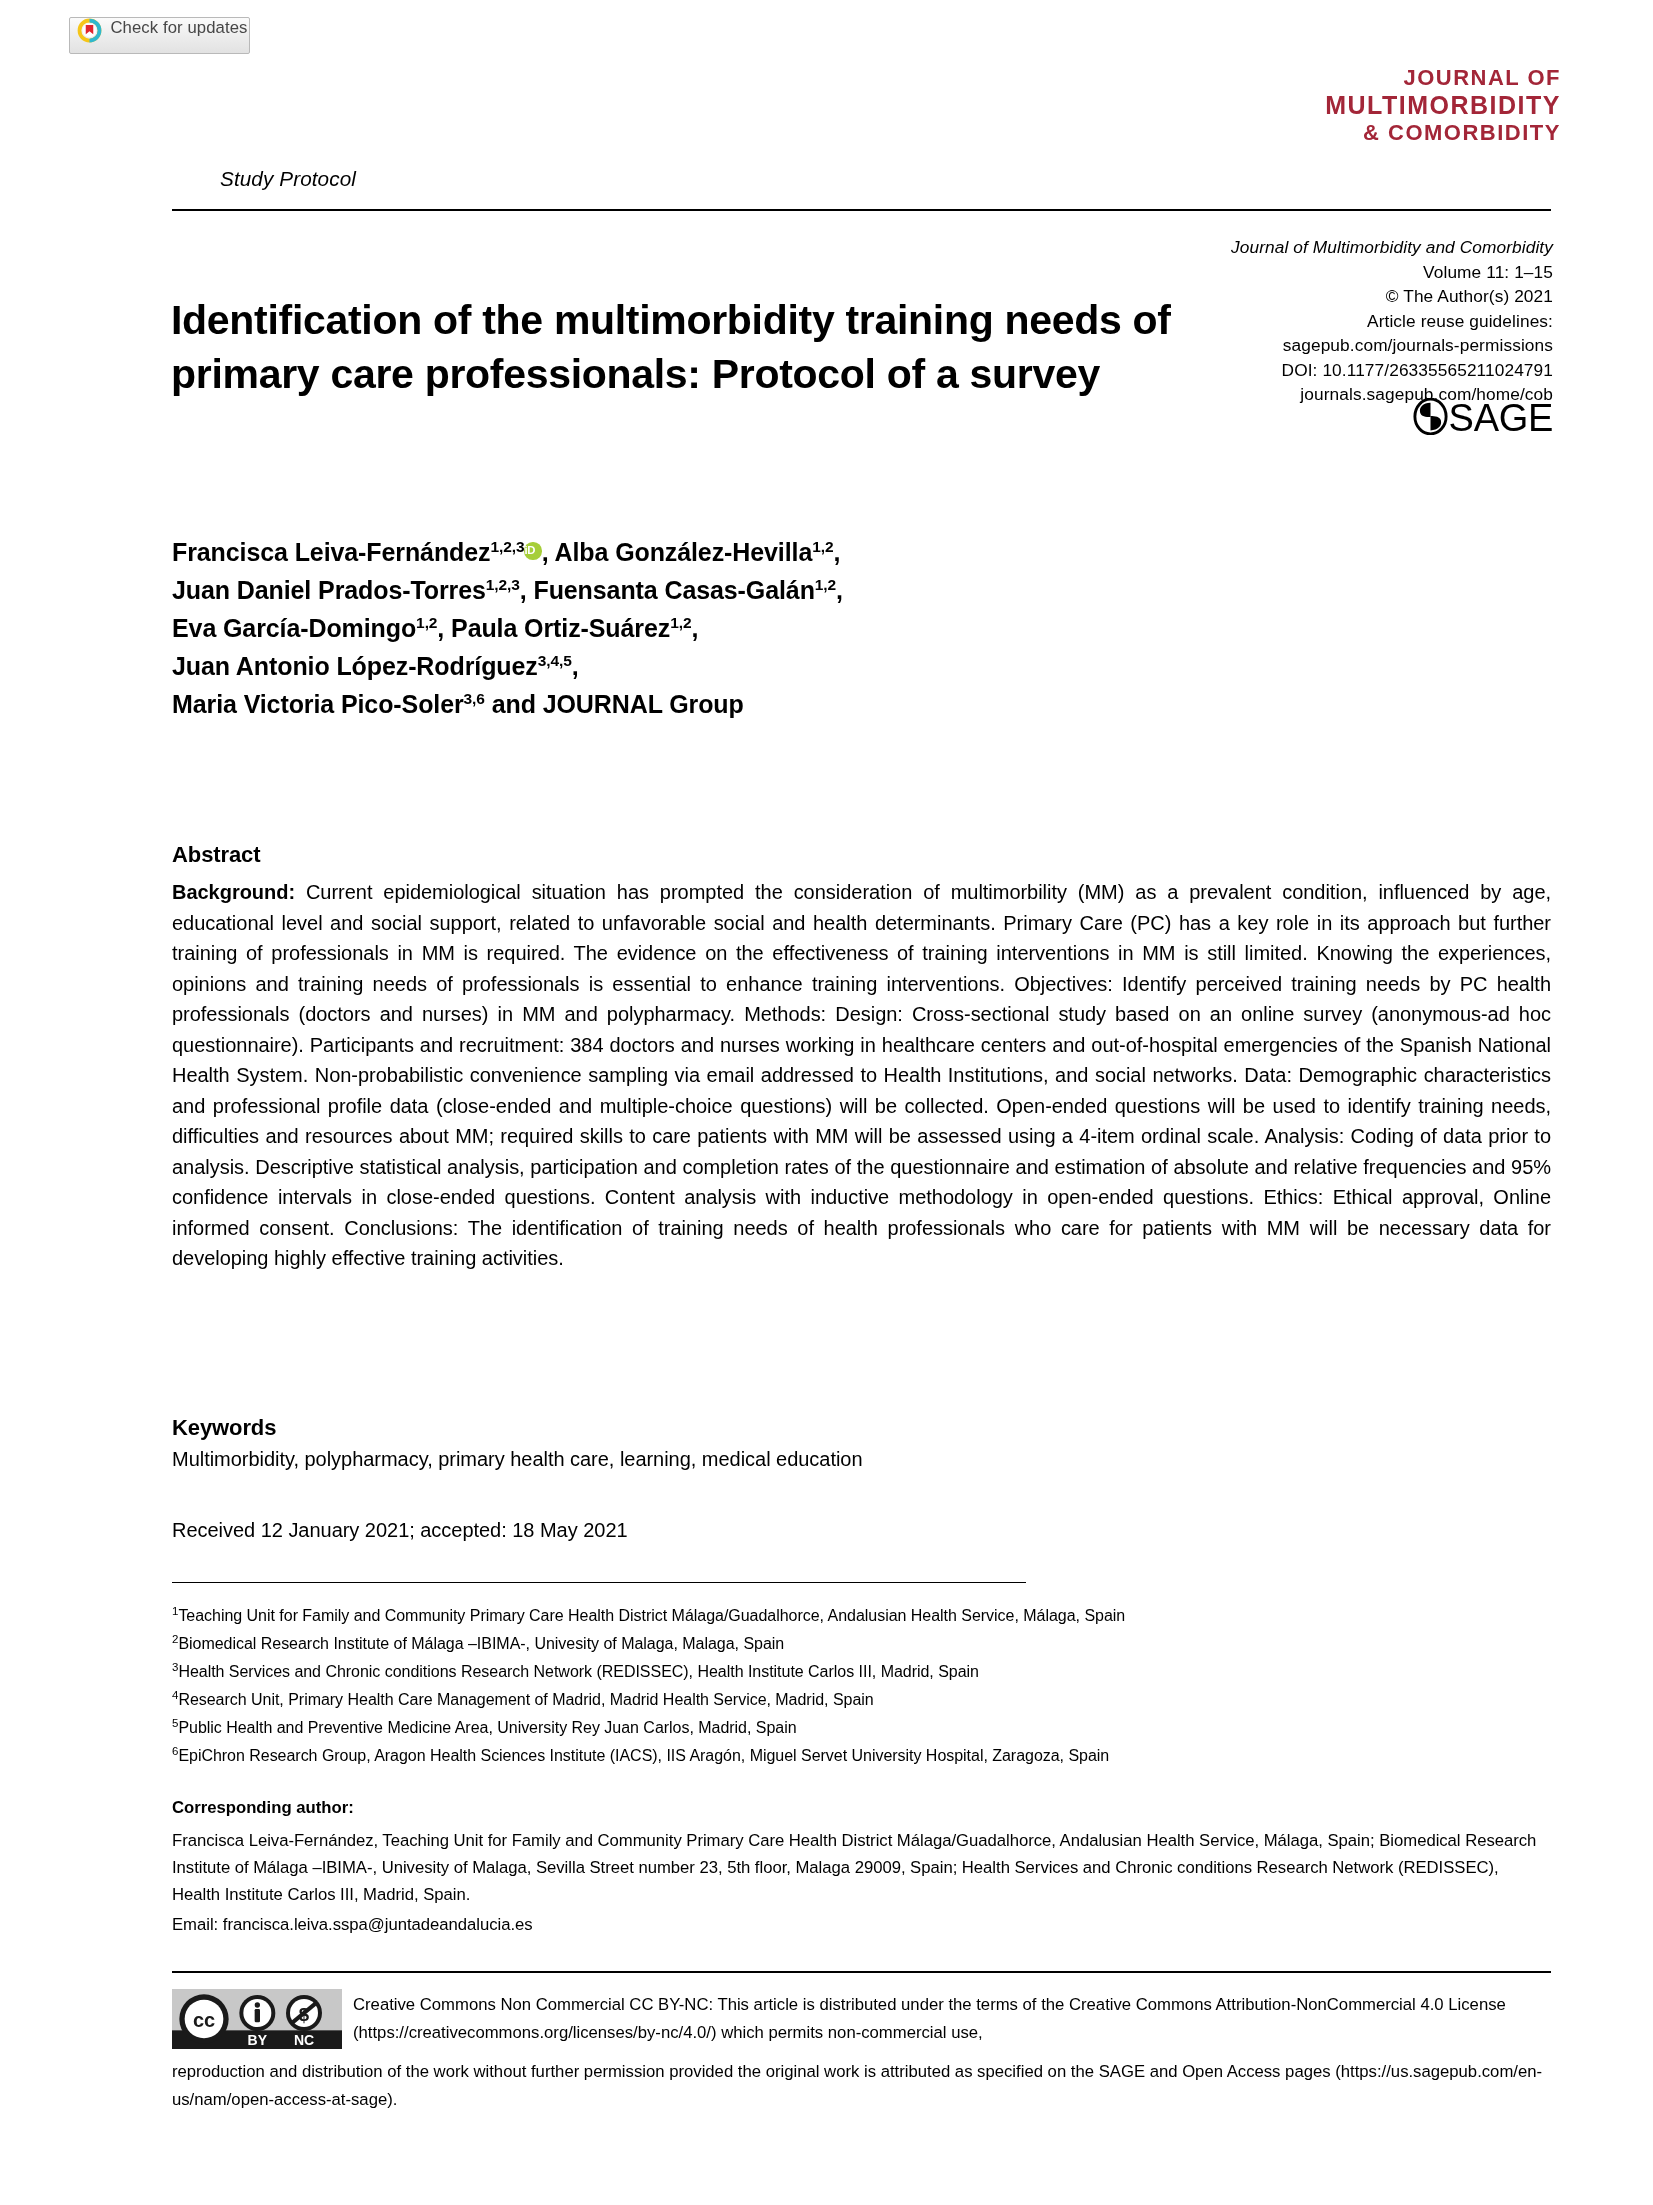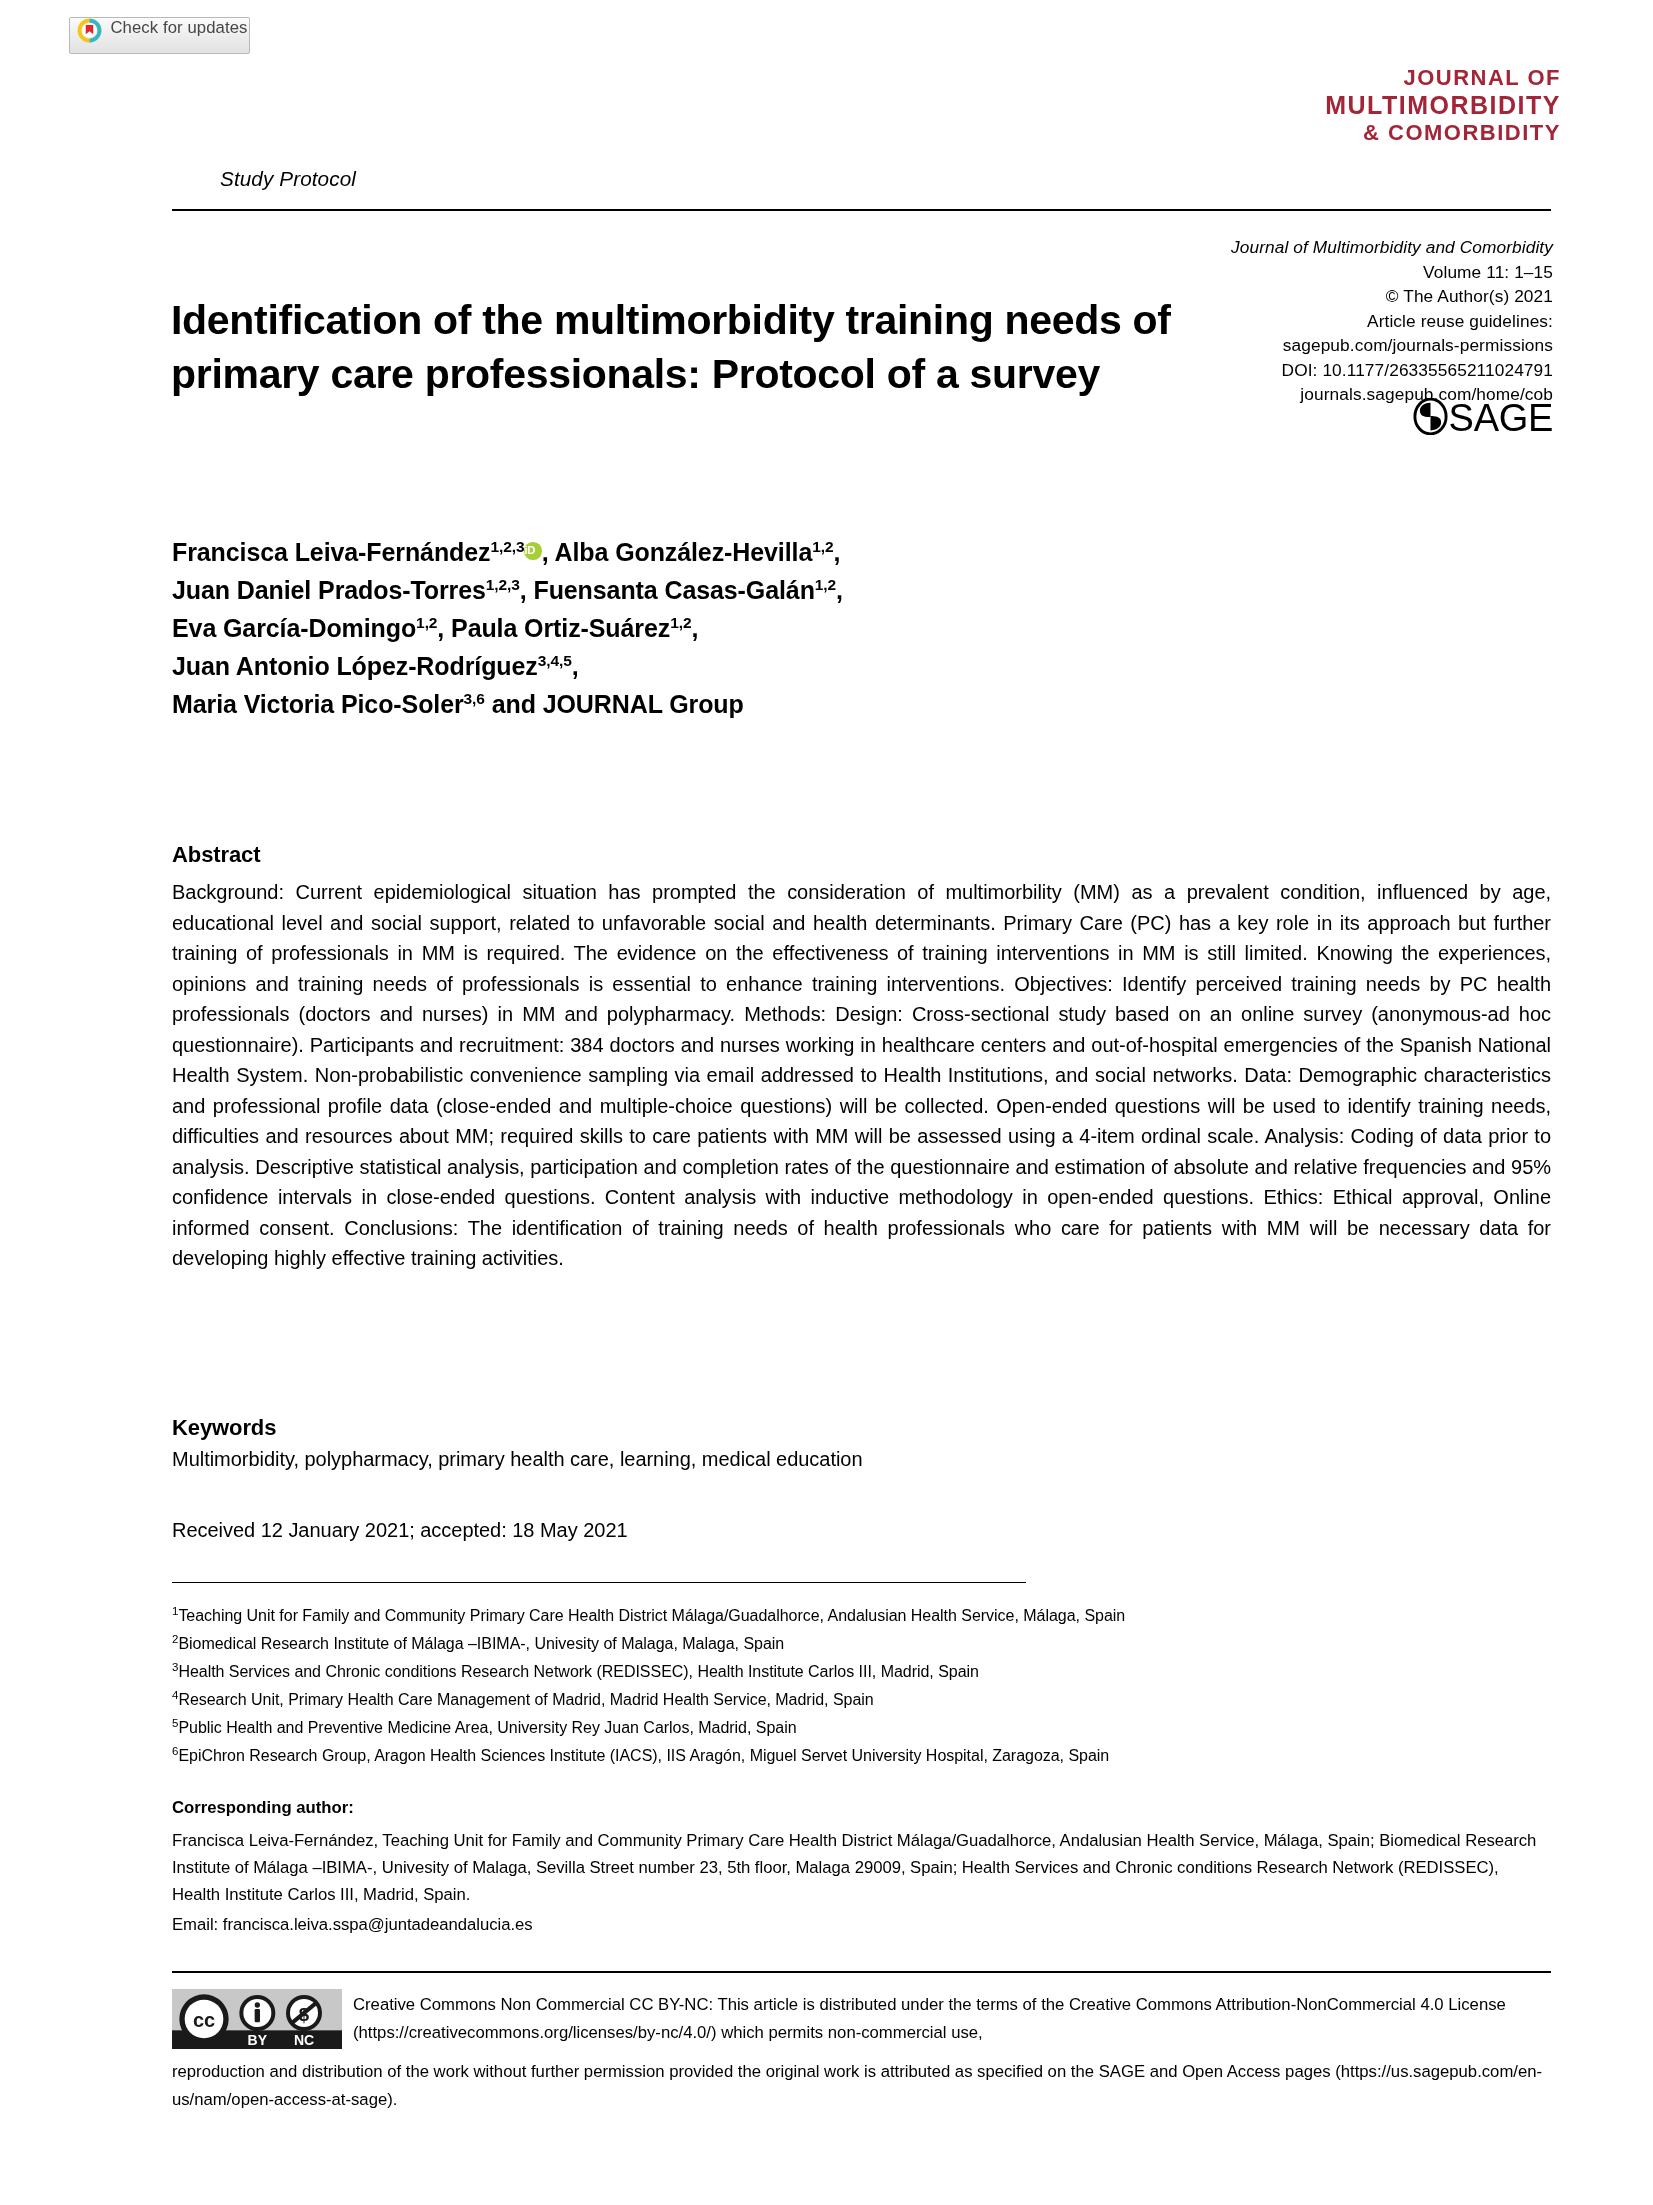--- a/index.html
+++ b/index.html
@@ -152,21 +152,21 @@
   .abstract-body {
     position: absolute;
     left: 172px;
     top: 877px;
     width: 1379px;
     font-size: 20px;
     line-height: 1.525;
     text-align: justify;
     letter-spacing: -0.03px;
   }
-  .abstract-body b { font-weight: normal; }
+  .abstract-body b { font-weight: bold; }
 
   .keywords-head { position: absolute; left: 172px; top: 1415px; }
   .keywords-body {
     position: absolute;
     left: 172px;
     top: 1448px;
     width: 1379px;
     font-size: 20px;
     letter-spacing: -0.03px;
   }

